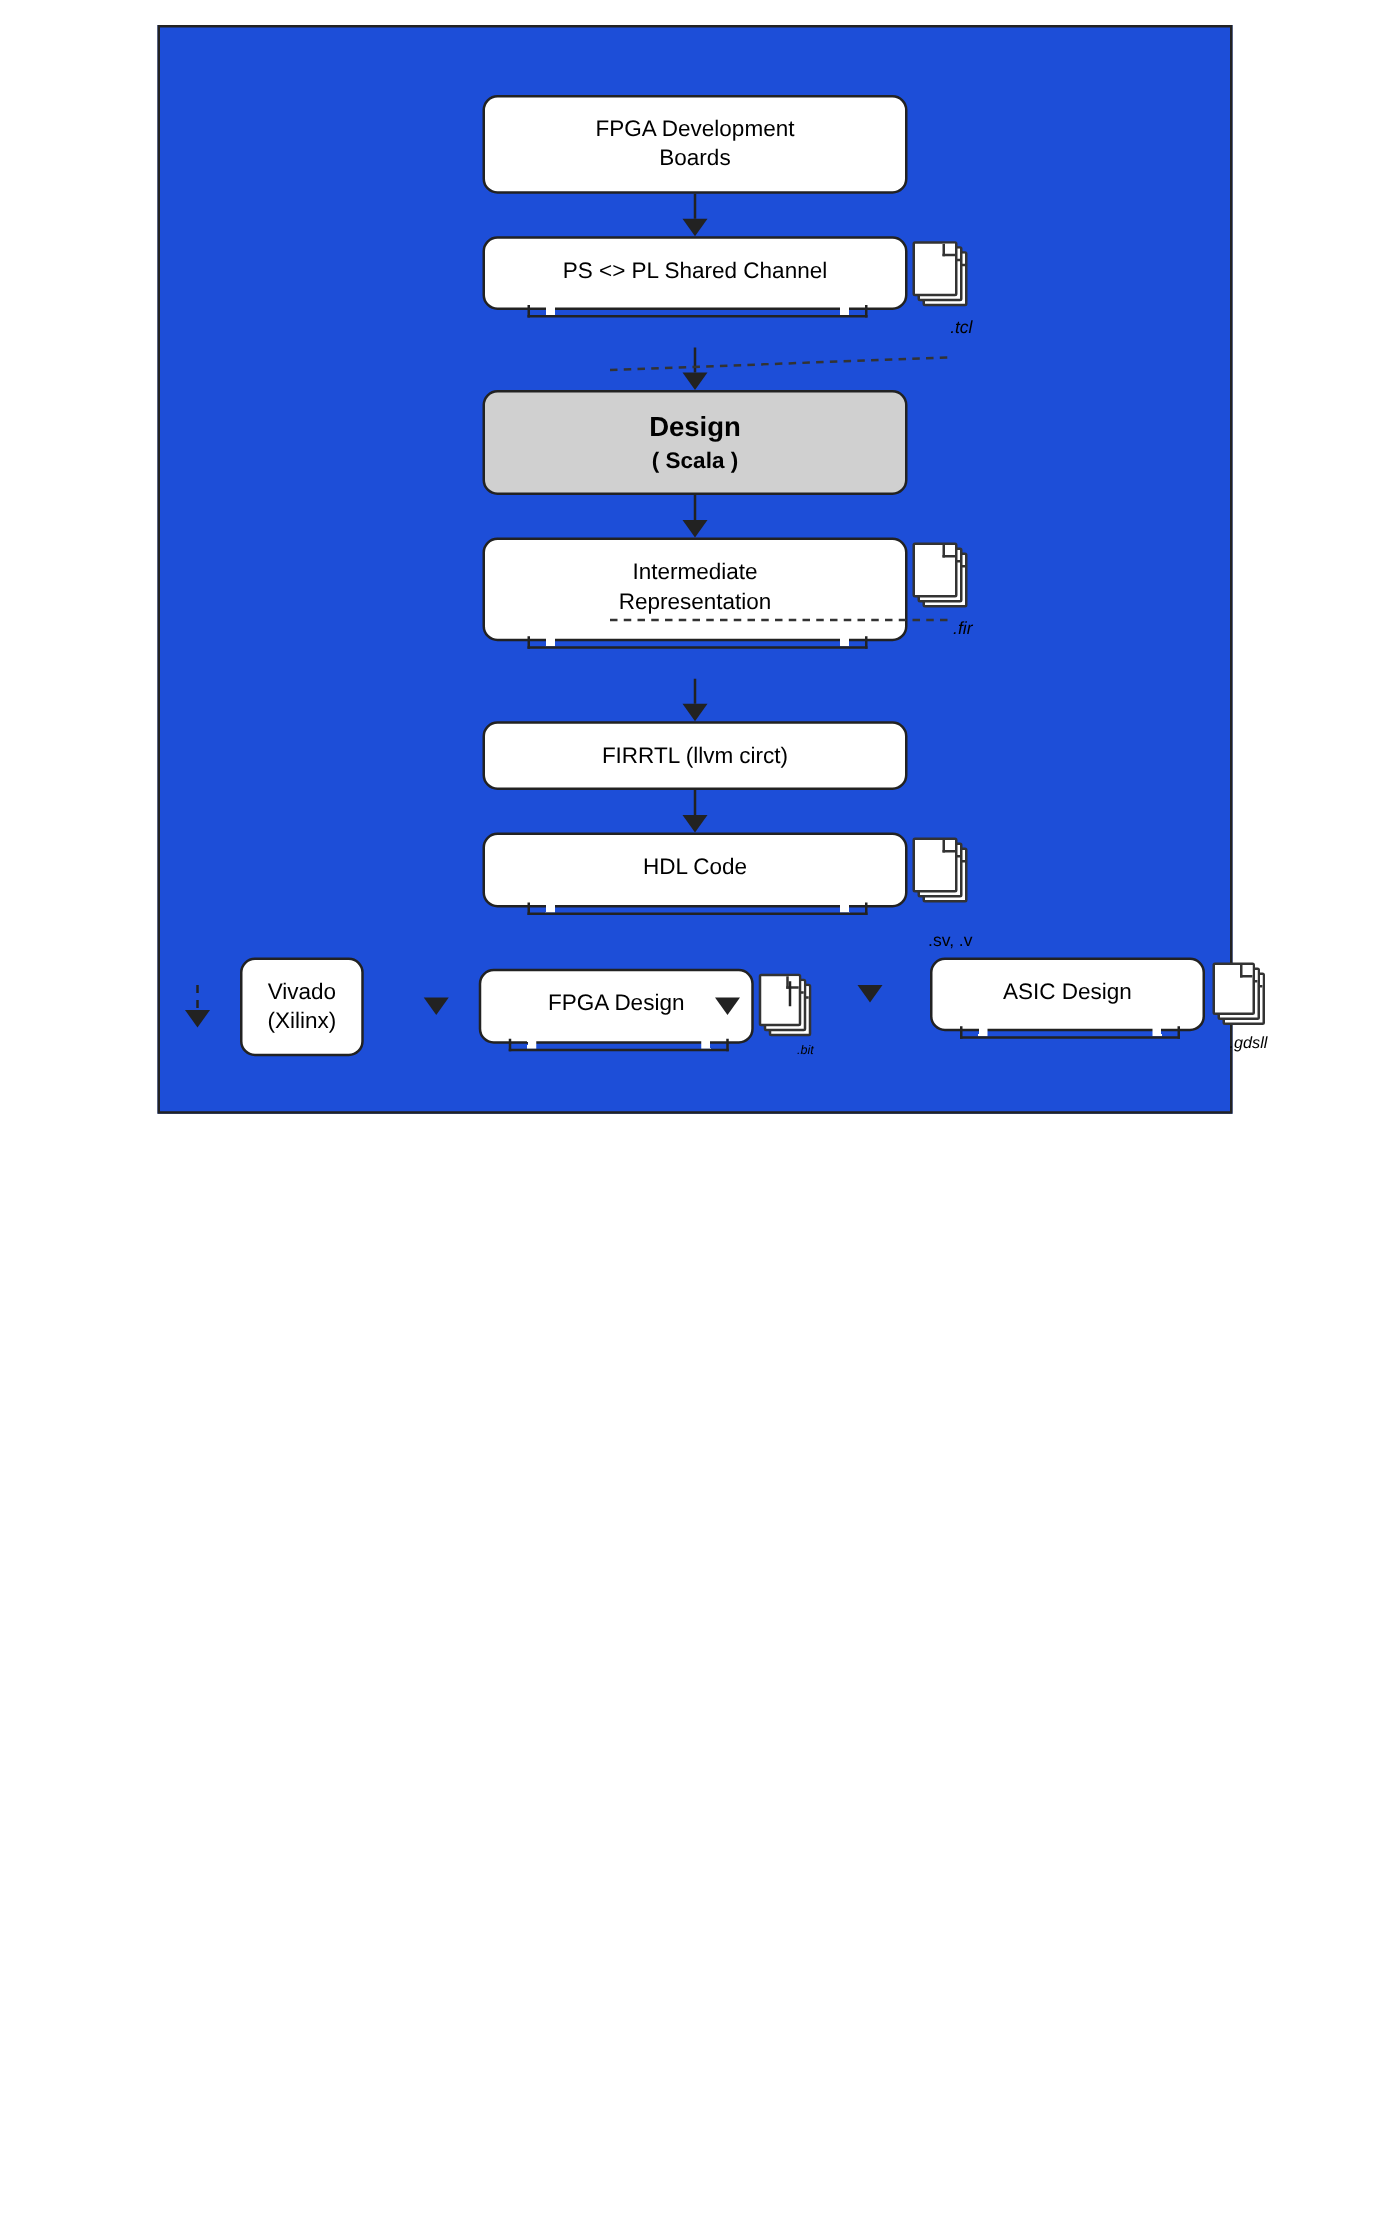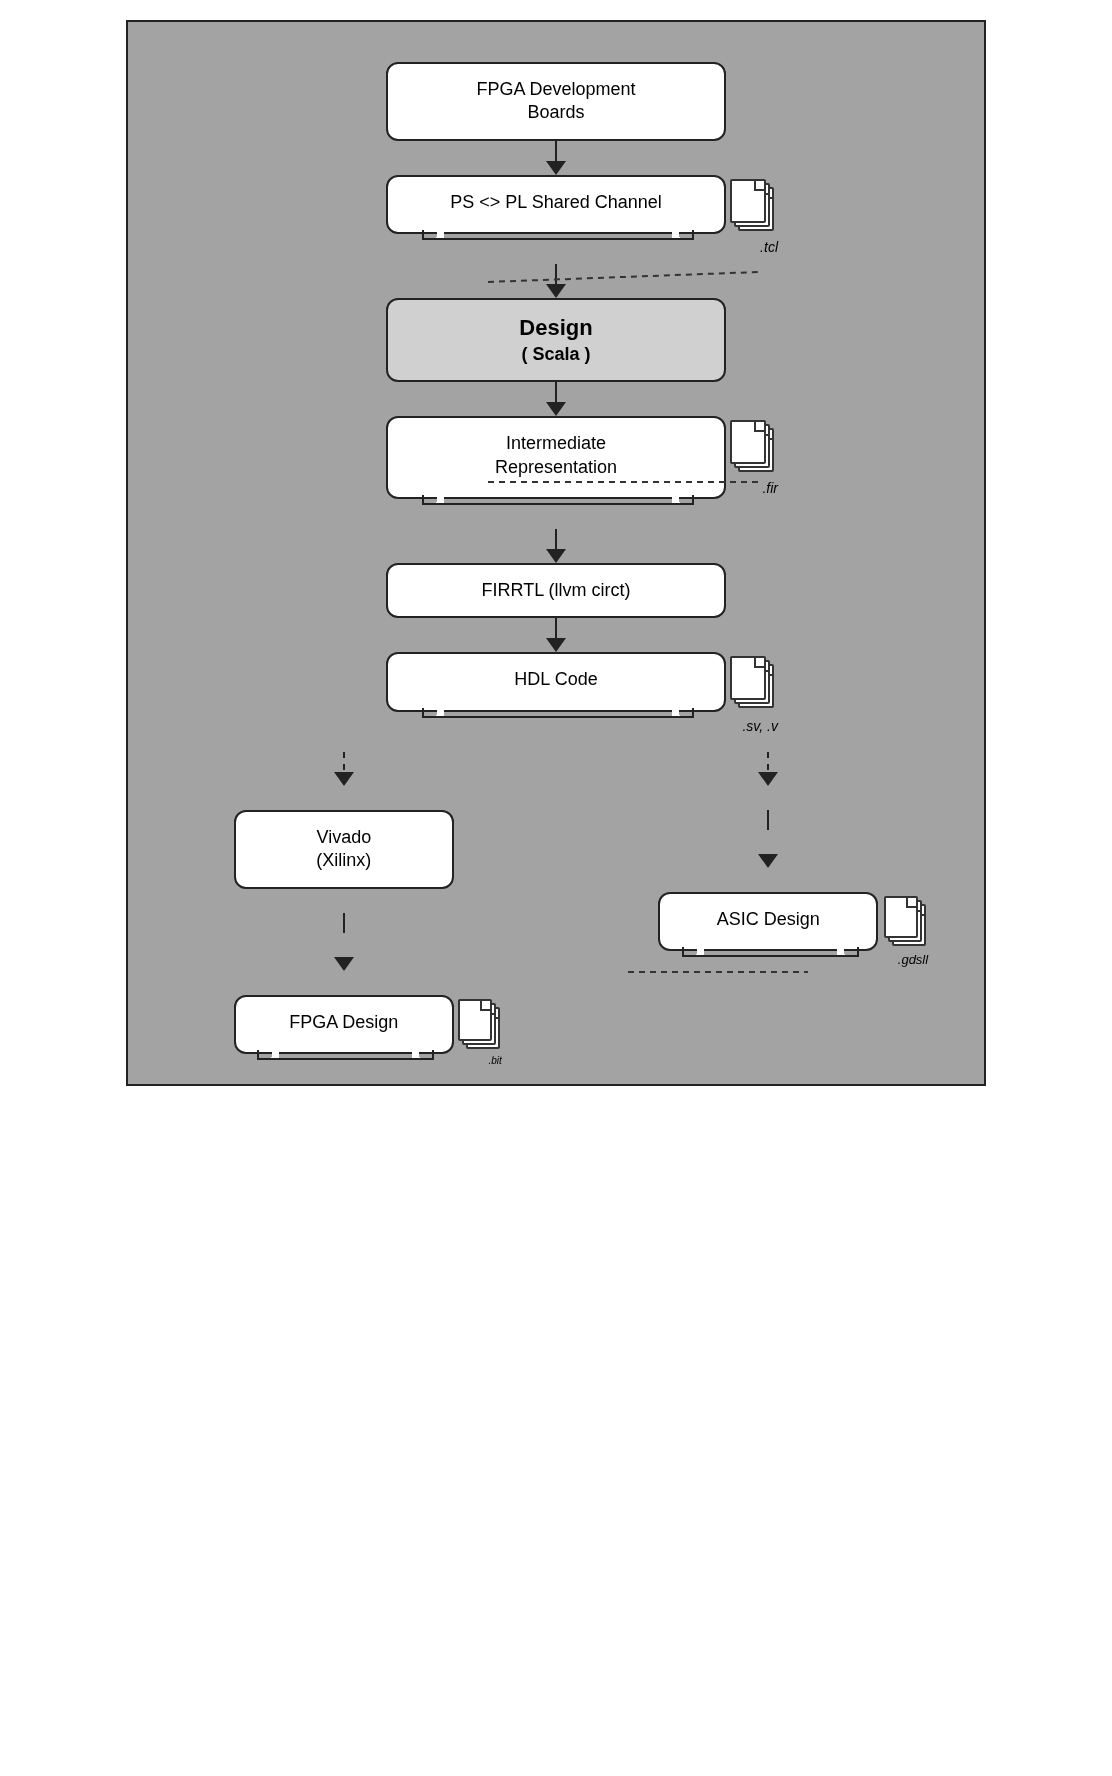--- a/index.html
+++ b/index.html
@@ -8,23 +8,23 @@
       font-family: Arial, sans-serif;
       display: flex;
       justify-content: center;
       align-items: flex-start;
       min-height: 100vh;
       padding: 20px;
     }
     .diagram-container {
       width: 860px;
       position: relative;
-      background: #a3a3a3;
+      background: #1d4ed8;
       border: 2px solid #222;
-      padding: 30px 20px;
+      padding: 44px 20px;
     }
 
     
     .main-flow {
       display: flex;
       flex-direction: column;
       align-items: center;
       width: 100%;
       position: relative;
     }
@@ -119,21 +119,21 @@
     .bottom-split {
       display: flex;
       justify-content: space-between;
       align-items: flex-start;
       width: 100%;
       margin-top: 0;
       gap: 0;
     }
     .split-col {
       display: flex;
-      flex-direction: column;
+      flex-direction: row;
       align-items: center;
       width: 48%;
       gap: 24px;
     }
 
     svg.connector {
       overflow: visible;
       position: absolute;
       top: 0; left: 0;
       width: 100%; height: 100%;
@@ -233,21 +233,21 @@
             <div style="position:absolute; top:8px; left:8px; width:36px; height:44px; background:#fff; border:2px solid #333; border-radius:2px;">
               <div style="position:absolute;top:0;right:0;width:10px;height:10px;background:#fff;border-left:2px solid #333;border-bottom:2px solid #333;"></div>
             </div>
             <div style="position:absolute; top:4px; left:4px; width:36px; height:44px; background:#fff; border:2px solid #333; border-radius:2px;">
               <div style="position:absolute;top:0;right:0;width:10px;height:10px;background:#fff;border-left:2px solid #333;border-bottom:2px solid #333;"></div>
             </div>
             <div style="position:absolute; top:0px; left:0px; width:36px; height:44px; background:#fff; border:2px solid #333; border-radius:2px;">
               <div style="position:absolute;top:0;right:0;width:10px;height:10px;background:#fff;border-left:2px solid #333;border-bottom:2px solid #333;"></div>
             </div>
           </div>
-          <div style="font-size:14px; font-style:italic; text-align:right; margin-top:4px;">.sv, .v</div>
+          <div style="font-size:14px; text-align:right; margin-top:16px;">.sv, .v</div>
         </div>
       </div>
 
       <div style="height:30px;"></div>
 
       <div class="bottom-split" style="margin-top:10px; align-items:flex-start;">
 
         <div class="split-col">
 
           <div style="display:flex; flex-direction:column; align-items:center;">

